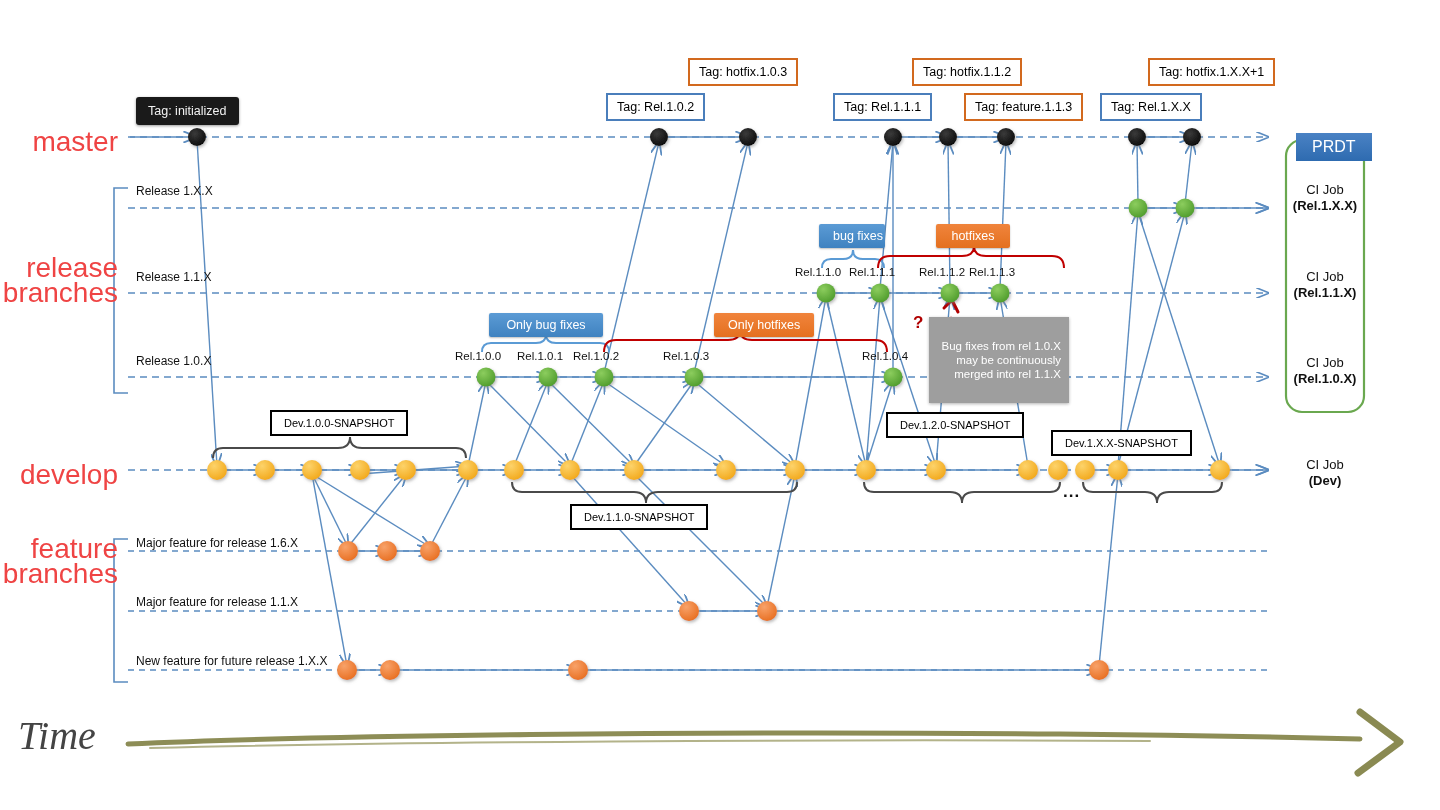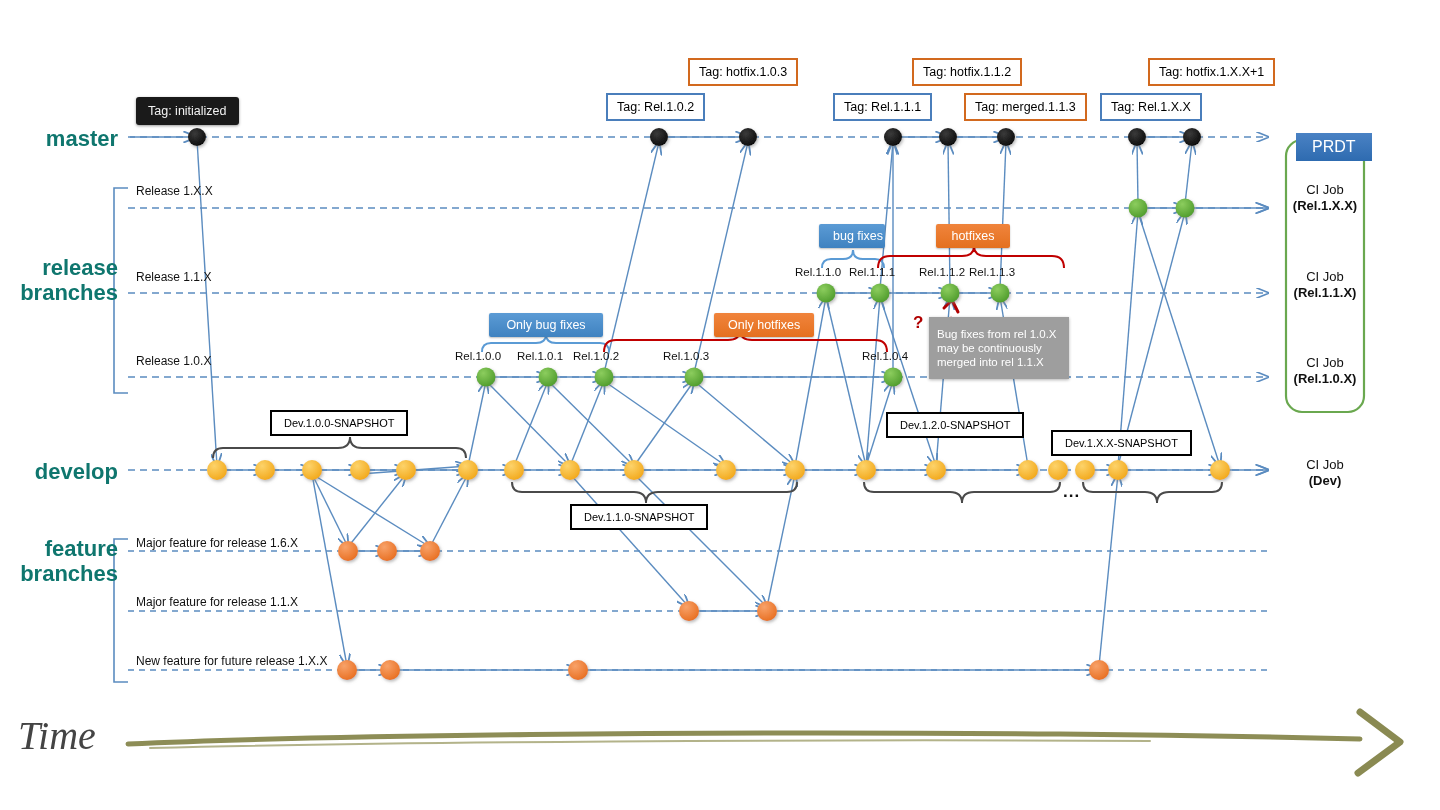--- a/index.html
+++ b/index.html
@@ -4,21 +4,21 @@
 <style>
   * { box-sizing: border-box; }
   html, body { margin:0; padding:0; background:#ffffff; }
   body { width:1440px; height:810px; position:relative; overflow:hidden;
          font-family:"Liberation Sans", sans-serif; color:#000; }
   #stage { position:absolute; inset:0; }
   svg.layer { position:absolute; left:0; top:0; width:1440px; height:810px; pointer-events:none; }
 
   .lbl { position:absolute; white-space:nowrap; }
 
-  .row-label { font-size:22px; color:#0f766e; text-align:right;font-weight:bold; }
+  .row-label { font-size:28px; color:#ef4444; text-align:right; }
   .row-label.two { line-height:25px; }
 
   .branch-name { font-size:12px; color:#111; }
 
   .tag {
     position:absolute; background:#fff; border:2px solid #4a7ebb;
     font-size:12.5px; padding:5px 9px; white-space:nowrap; text-align:center;
   }
   .tag.orange { border-color:#d2691e; }
   .tag.black { background:#1a1a1a; border:none; color:#f2f2f2; padding:7px 12px;
@@ -29,21 +29,21 @@
           box-shadow:0 1px 2px rgba(0,0,0,.25); }
   .chip.blue   { background:linear-gradient(#5b9bd5,#3f82c0); }
   .chip.orange { background:linear-gradient(#f0843c,#e4701f); }
 
   .snapbox { position:absolute; background:#fff; border:2.5px solid #000;
              font-size:11px; padding:5px 12px; white-space:nowrap; }
 
   .commit-label { position:absolute; font-size:11.5px; color:#111; white-space:nowrap; }
 
   .callout { position:absolute; background:#9e9e9e; color:#fff; font-size:11.5px;
-             line-height:14px; padding:10px 8px; text-align:left; white-space:pre-line;
+             line-height:14px; padding:22px 8px; text-align:right; white-space:pre-line;
              box-shadow:0 1px 3px rgba(0,0,0,.3); }
 
   .prdt { position:absolute; background:linear-gradient(#4a82c4,#2e6bb0); color:#fff;
           font-size:16px; padding:5px 16px; text-align:center; }
 
   .cijob { position:absolute; font-size:13px; line-height:16px; text-align:center;
            white-space:pre-line; color:#111; }
   .cijob b { font-weight:bold; }
 
   .qmark { position:absolute; color:#b00000; font-size:17px; font-weight:bold; }
@@ -308,21 +308,21 @@
   <div class="lbl branch-name" style="left:136px;top:536px;">Major feature for release 1.6.X</div>
   <div class="lbl branch-name" style="left:136px;top:595px;">Major feature for release 1.1.X</div>
   <div class="lbl branch-name" style="left:136px;top:654px;">New feature for future release 1.X.X</div>
 
   <div id="tags-container">
       <div class="tag black" style="left: 136px; top: 97px;">Tag: initialized</div>
       <div class="tag orange" style="left: 688px; top: 58px;">Tag: hotfix.1.0.3</div>
       <div class="tag " style="left: 606px; top: 93px;">Tag: Rel.1.0.2</div>
       <div class="tag orange" style="left: 912px; top: 58px;">Tag: hotfix.1.1.2</div>
       <div class="tag " style="left: 833px; top: 93px;">Tag: Rel.1.1.1</div>
-      <div class="tag orange" style="left: 964px; top: 93px;">Tag: merged.1.1.3</div>
+      <div class="tag orange" style="left: 964px; top: 93px;">Tag: feature.1.1.3</div>
       <div class="tag orange" style="left: 1148px; top: 58px;">Tag: hotfix.1.X.X+1</div>
       <div class="tag " style="left: 1100px; top: 93px;">Tag: Rel.1.X.X</div>
     </div>
   <div id="chips-container">
       <div class="chip blue" style="left: 819px; top: 224px; width: 66px;">bug fixes</div>
       <div class="chip orange" style="left: 936px; top: 224px; width: 74px;">hotfixes</div>
       <div class="chip blue" style="left: 489px; top: 313px; width: 114px;">Only bug fixes</div>
       <div class="chip orange" style="left: 714px; top: 313px; width: 100px;">Only hotfixes</div>
     </div>
   <div id="snaps-container">

